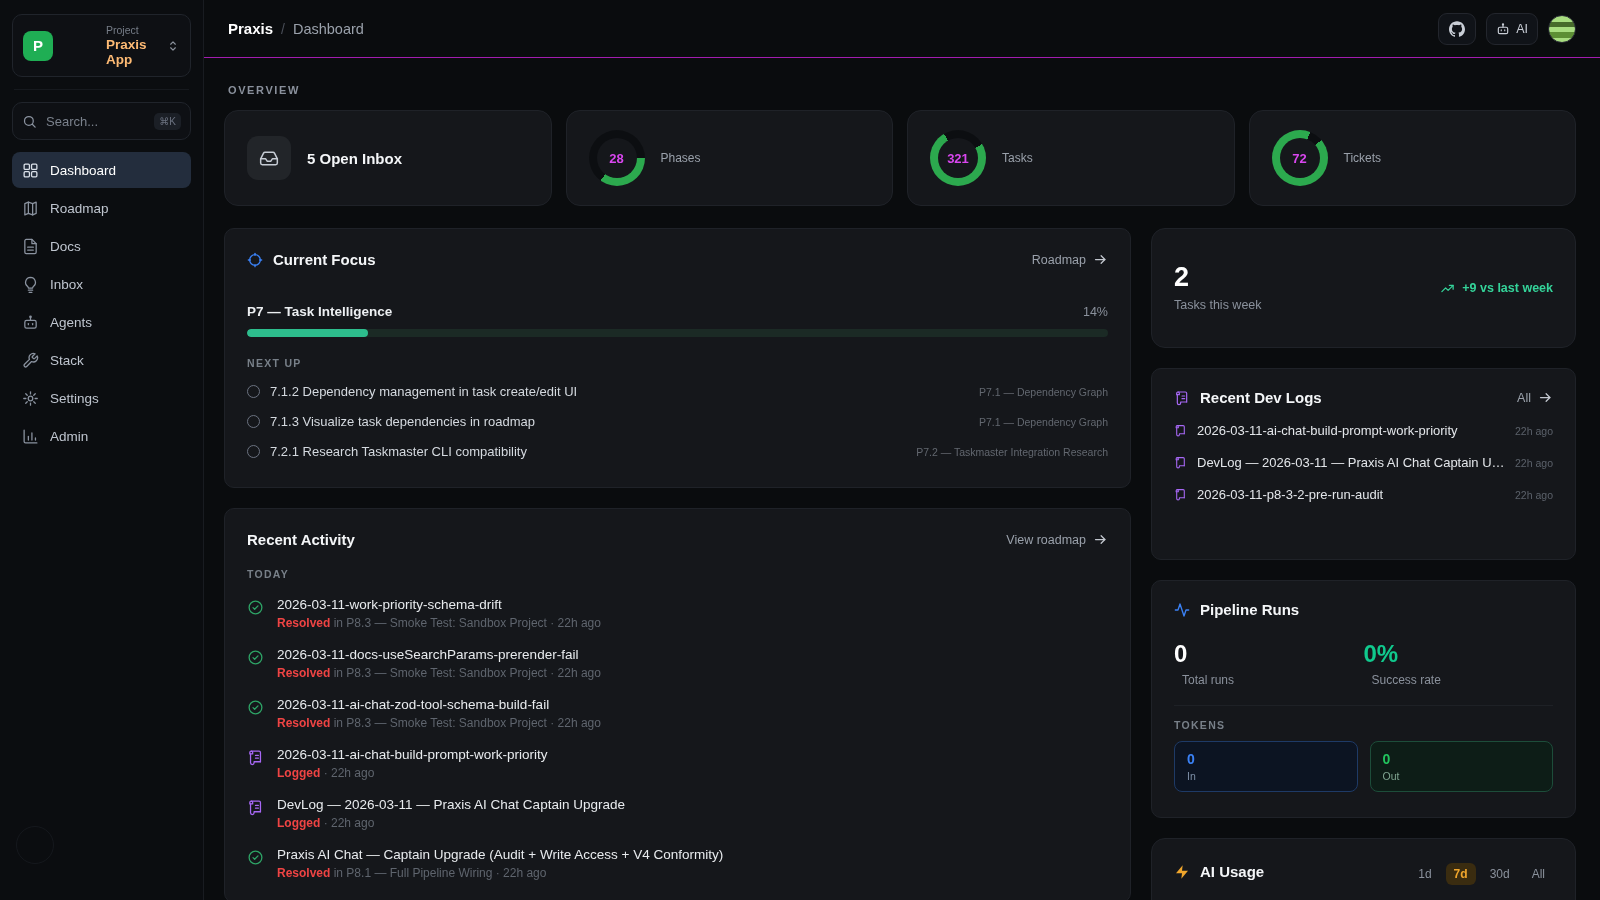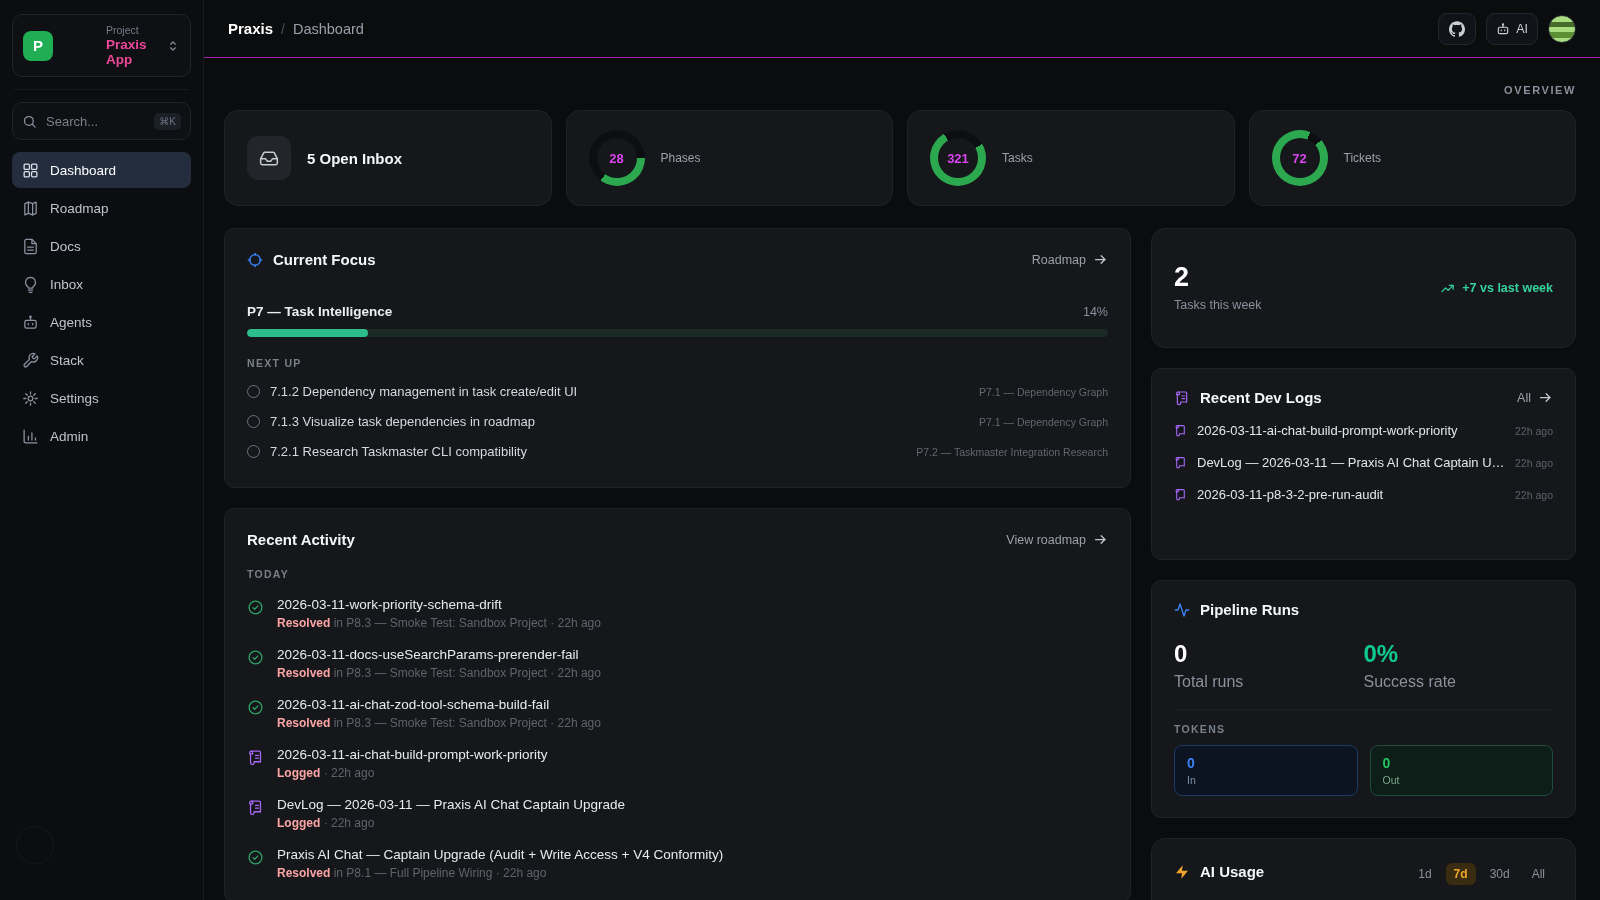--- a/index.html
+++ b/index.html
@@ -21,21 +21,21 @@
     border:1px solid #20242b; background:#0e1014; border-radius:10px;
     display:flex; align-items:center; gap:10px; padding:9px 10px; cursor:pointer;
   }
   .project-logo {
     width:30px; height:30px; border-radius:8px; background:#1fae54;
     color:#fff; font-weight:700; font-size:15px;
     display:flex; align-items:center; justify-content:center; flex:0 0 auto;
   }
   .project-meta { flex:1; min-width:0;margin-left:43px; }
   .project-label { font-size:10.5px; color:#767d88; }
-  .project-name { font-size:13.5px; color:#ec4899; font-weight:600; margin-top:1px; }
+  .project-name { font-size:13.5px; color:#fdba74; font-weight:600; margin-top:1px; }
   .project-chevrons { color:#8a919c; }
   .sidebar-divider { border-top:1px solid #16191e; margin:12px 2px; }
   .search-box {
     border:1px solid #20242b; background:#0e1014; border-radius:10px;
     height:38px; display:flex; align-items:center; gap:9px; padding:0 9px; cursor:text;
   }
   .search-box .placeholder { color:#7a818c; font-size:13px; flex:1; }
   .kbd-badge {
     background:#1b1f26; color:#6b7280; border-radius:5px;
     font-size:10px; padding:3px 5px;
@@ -72,21 +72,21 @@
     font-size:12.5px;
   }
   .avatar {
     width:28px; height:28px; border-radius:50%; cursor:pointer;
     background:linear-gradient(180deg,#a8dd80 0%,#a8dd80 22%,#476b2b 22%,#476b2b 44%,#a8dd80 44%,#a8dd80 62%,#5d8f35 62%,#5d8f35 84%,#a8dd80 84%);
     border:1px solid #2a2e35;
   }
 
   .content { flex:1; padding:20px 24px 0 20px; overflow:hidden; }
   .section-label {
-    font-size:11px; font-weight:700; letter-spacing:1.6px; color:#8a919c; margin:6px 0 14px 4px;text-align:right;
+    font-size:11px; font-weight:700; letter-spacing:1.6px; color:#8a919c; margin:6px 0 14px 4px;
   }
   .card {
     background:#15171b; border:1px solid #1f2228; border-radius:14px;
   }
 
   
   .overview-row { display:grid; grid-template-columns:repeat(4,1fr); gap:14px; }
   .ovcard { height:96px; display:flex; align-items:center; gap:16px; padding:0 22px; cursor:pointer; }
   .inbox-iconbox {
     width:44px; height:44px; border-radius:11px; background:#222529;
@@ -124,37 +124,37 @@
   .nextup-item { display:flex; align-items:center; gap:10px; margin-top:15px; cursor:pointer; }
   .nextup-circle { width:13px; height:13px; border:1.5px solid #6b7280; border-radius:50%; flex:0 0 auto; }
   .nextup-title { font-size:13px; color:#d4d9df; flex:1; min-width:0; }
   .nextup-tag { font-size:10.5px; color:#62676f; white-space:nowrap; }
 
   
   .activity-item { display:flex; gap:13px; margin-top:17px; cursor:pointer; }
   .activity-icon { margin-top:2px; flex:0 0 auto; }
   .activity-title { font-size:13.5px; color:#e8ebee; }
   .activity-sub { font-size:12px; color:#5f656e; margin-top:4px; }
-  .activity-sub .status { color:#fca5a5; font-weight:600; }
+  .activity-sub .status { color:#ef4444; font-weight:600; }
 
   
   .tasksweek { display:flex; align-items:center; justify-content:space-between; padding:20px 22px; height:120px; }
   .tw-value { font-size:27px; font-weight:700; color:#ffffff; line-height:1; }
   .tw-label { font-size:12.5px; color:#8a919c; margin-top:7px; }
   .tw-delta { display:flex; align-items:center; gap:7px; color:#34d399; font-size:12.5px; font-weight:600; }
 
   .devlog-item { display:flex; align-items:center; gap:10px; margin-top:17px; cursor:pointer; }
   .devlog-title { flex:1; min-width:0; font-size:13px; color:#e3e6ea; white-space:nowrap; overflow:hidden; text-overflow:ellipsis; }
   .devlog-time { font-size:10.5px; color:#5b616a; white-space:nowrap; }
 
   .pipe-stats { display:flex; margin-top:24px; }
   .pipe-stat { flex:1; }
   .pipe-num { font-size:24px; font-weight:700; color:#ffffff; line-height:1; }
   .pipe-num.green { color:#10c98d; }
-  .pipe-stat-label { font-size:16px; color:#8a919c; margin-top:7px; }
+  .pipe-stat-label { font-size:12px; color:#8a919c; margin-top:7px;margin-left:8px; }
   .pipe-divider { border-top:1px solid #1e2126; margin-top:18px; }
   .token-row { display:flex; gap:12px; margin-top:10px; }
   .token-box { flex:1; border-radius:8px; padding:9px 12px; }
   .token-box.in { border:1px solid #1e3a66; background:#0c1422; }
   .token-box.out { border:1px solid #1d4d3a; background:#0d1d17; }
   .token-val { font-size:14px; font-weight:600; }
   .token-box.in .token-val { color:#3b82f6; }
   .token-box.out .token-val { color:#22c55e; }
   .token-label { font-size:10.5px; margin-top:3px; }
   .token-box.in .token-label { color:#7e90a8; }
@@ -526,21 +526,21 @@
             <div class="tw-value">2</div>
             <div class="tw-label">Tasks this week</div>
           </div>
           <div class="tw-delta">
             <span>
               <svg width="15" height="15" viewBox="0 0 24 24" fill="none" stroke="currentColor" stroke-width="2" stroke-linecap="round" stroke-linejoin="round">
                   <polyline points="3 17 9 11 13 15 21 7"></polyline>
                   <polyline points="15 7 21 7 21 13"></polyline>
                 </svg>
             </span>
-            <span>+7 vs last week</span>
+            <span>+9 vs last week</span>
           </div>
         </div>
 
         <div class="card card-pad" style="height:192px; padding:20px 22px;">
           <div class="card-head">
             <div class="card-head-left">
               <span style="color:#a768f5">
                 <svg width="16" height="16" viewBox="0 0 24 24" fill="none" stroke="currentColor" stroke-width="1.8" stroke-linecap="round" stroke-linejoin="round">
                     <path d="M6 3h11a2 2 0 0 1 2 2v13"></path>
                     <path d="M6 3a2 2 0 0 0-2 2v2h4V5a2 2 0 0 0-2-2z"></path>

